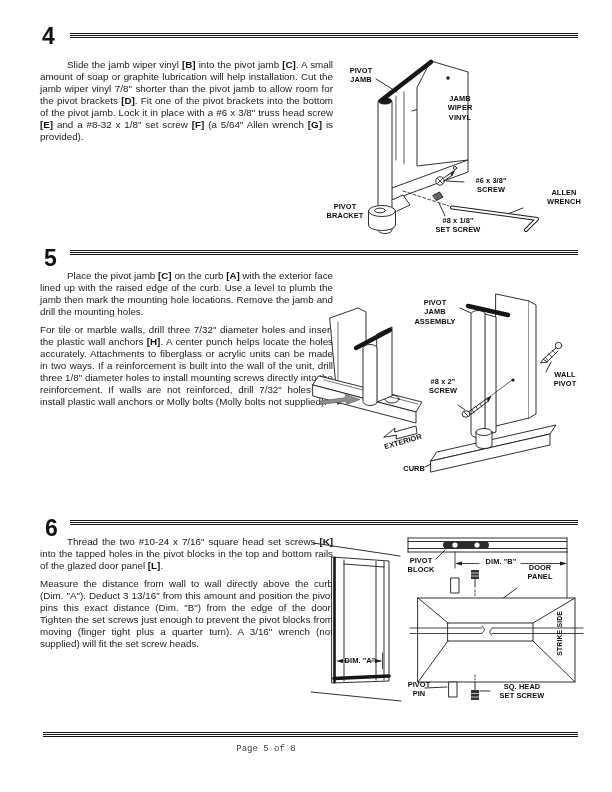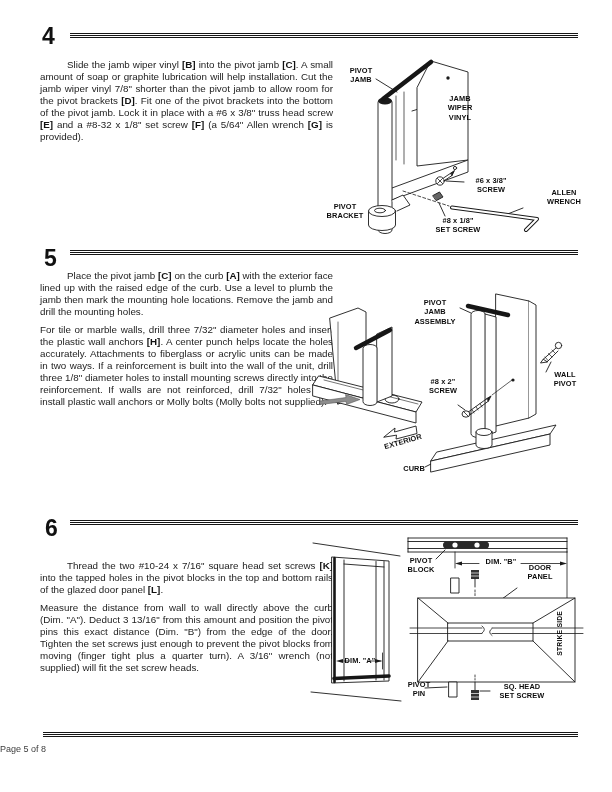--- a/index.html
+++ b/index.html
@@ -24,22 +24,22 @@
   .steptext p + p { margin-top:6px; }
   .steptext b { font-weight:bold; color:#111; }
   .lbl {
     position:absolute; font-size:7.4px; font-weight:bold; line-height:1.28;
     letter-spacing:.1px; white-space:pre-line; text-align:center; color:#0c0c0c;
   }
   .lbl.al { text-align:center; }
   .lbl.ar { text-align:right; }
   .illus { position:absolute; }
   .footer {
-    position:absolute; left:0; width:532px; 
-    font-size:9px; color:#3d3d3d;
+    position:absolute; left:0; width:532px; text-align:center;
+    font-size:9px; color:#3d3d3d;font-family:Liberation Mono, monospace;
   }
 </style>
 </head>
 <body>
 
 <div class="page">
 
   <div class="rule" style="left:70px; top:33px; width:508px;"></div>
   <div class="stepnum" style="left:42px; top:24px;">4</div>
   <div class="steptext" style="top:59px;">
@@ -164,21 +164,21 @@
 ASSEMBLY</div>
   <div class="lbl" style="left:538px; top:370px; width:54px;">WALL
 PIVOT</div>
   <div class="lbl" style="left:420px; top:377px; width:46px;">#8 x 2"
 SCREW</div>
   <div class="lbl" style="left:374px; top:437px; width:58px; transform:rotate(-16deg);">EXTERIOR</div>
   <div class="lbl ar" style="left:392px; top:464px; width:33px;">CURB</div>
 
   <div class="rule" style="left:70px; top:520px; width:508px;"></div>
   <div class="stepnum" style="left:45px; top:516px;">6</div>
-  <div class="steptext" style="top:536px;margin-top:24px;">
+  <div class="steptext" style="top:536px;">
     <p class="indent">Thread the two #10-24 x 7/16" square head set screws <b>[K]</b> into the tapped holes in the pivot blocks in the top and bottom rails of the glazed door panel <b>[L]</b>.</p>
     <p>Measure the distance from wall to wall directly above the curb (Dim. "A"). Deduct 3 13/16" from this amount and position the pivot pins this exact distance (Dim. "B") from the edge of the door. Tighten the set screws just enough to prevent the pivot blocks from moving (finger tight plus a quarter turn). A 3/16" wrench (not supplied) will fit the set screw heads.</p>
   </div>
 
   <svg class="illus" style="left:303px; top:530px;" width="297" height="180" viewBox="0 0 297 180">
     <g fill="none" stroke="#1a1a1a" stroke-width="0.9" stroke-linejoin="round" stroke-linecap="round">
       <g>
         <path d="M133 29 L142 20"></path>
         <path d="M214 58 L199 69"></path>
         <path d="M122 158 L144 157"></path>

